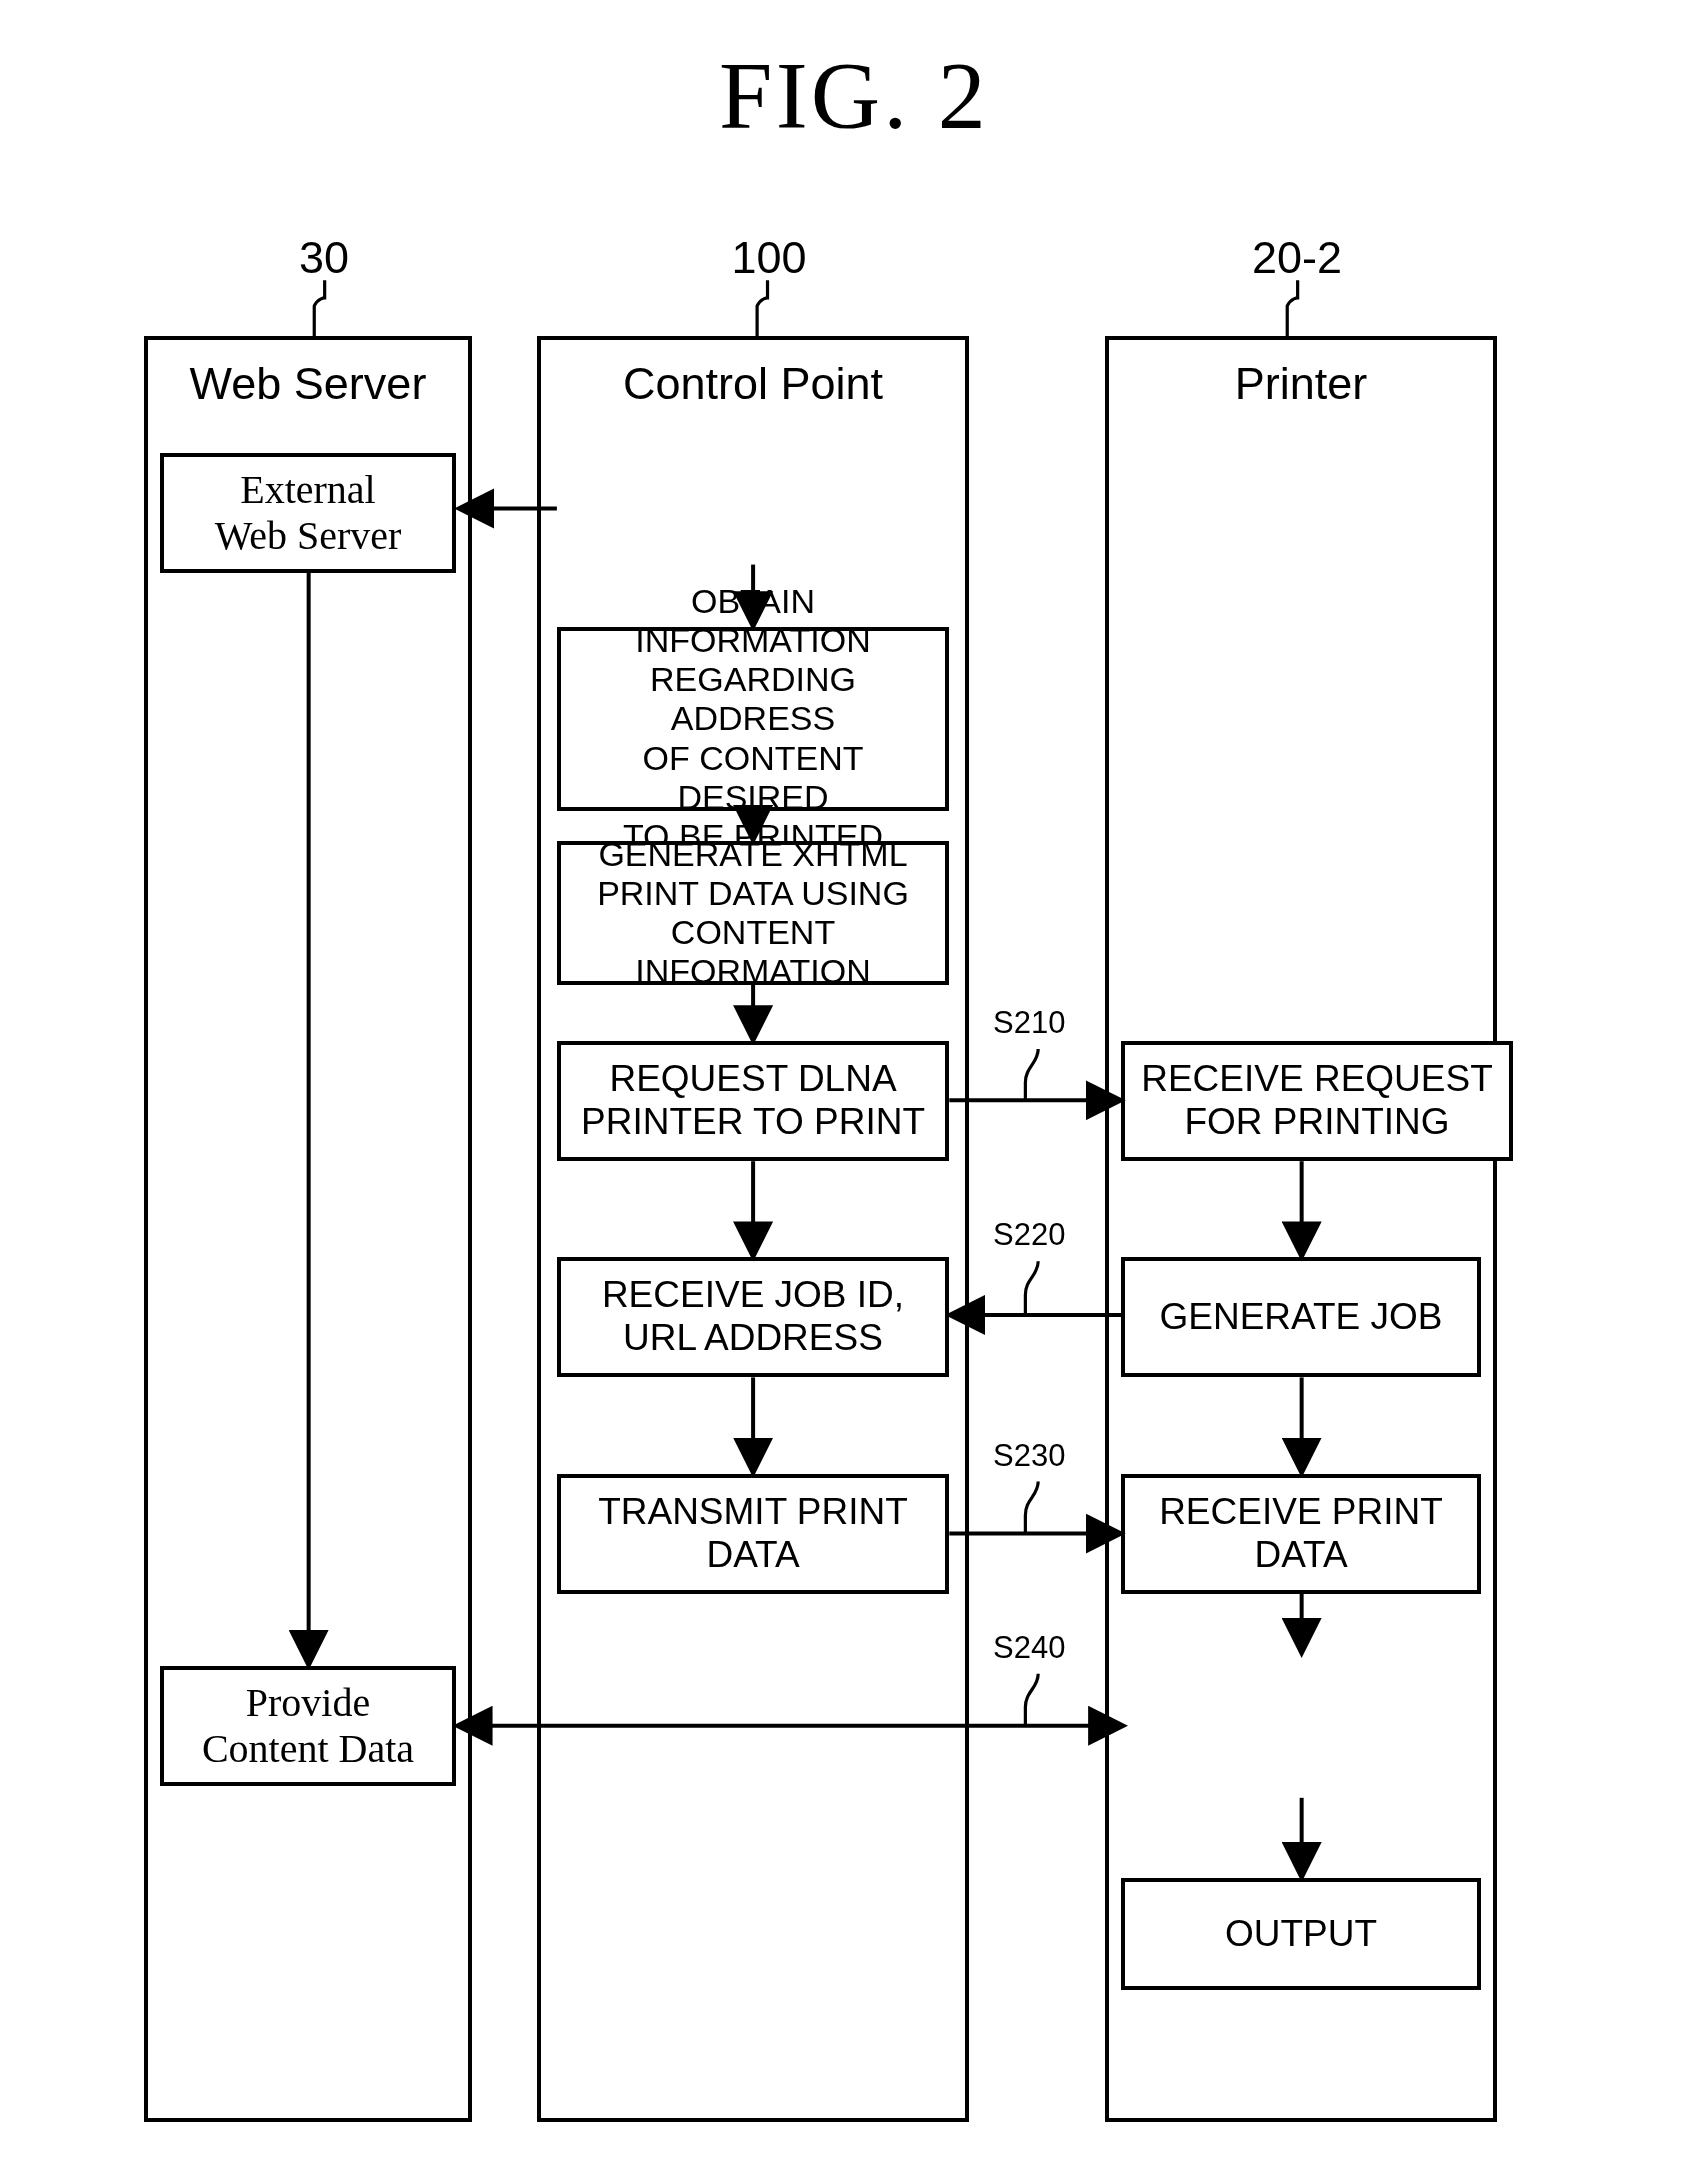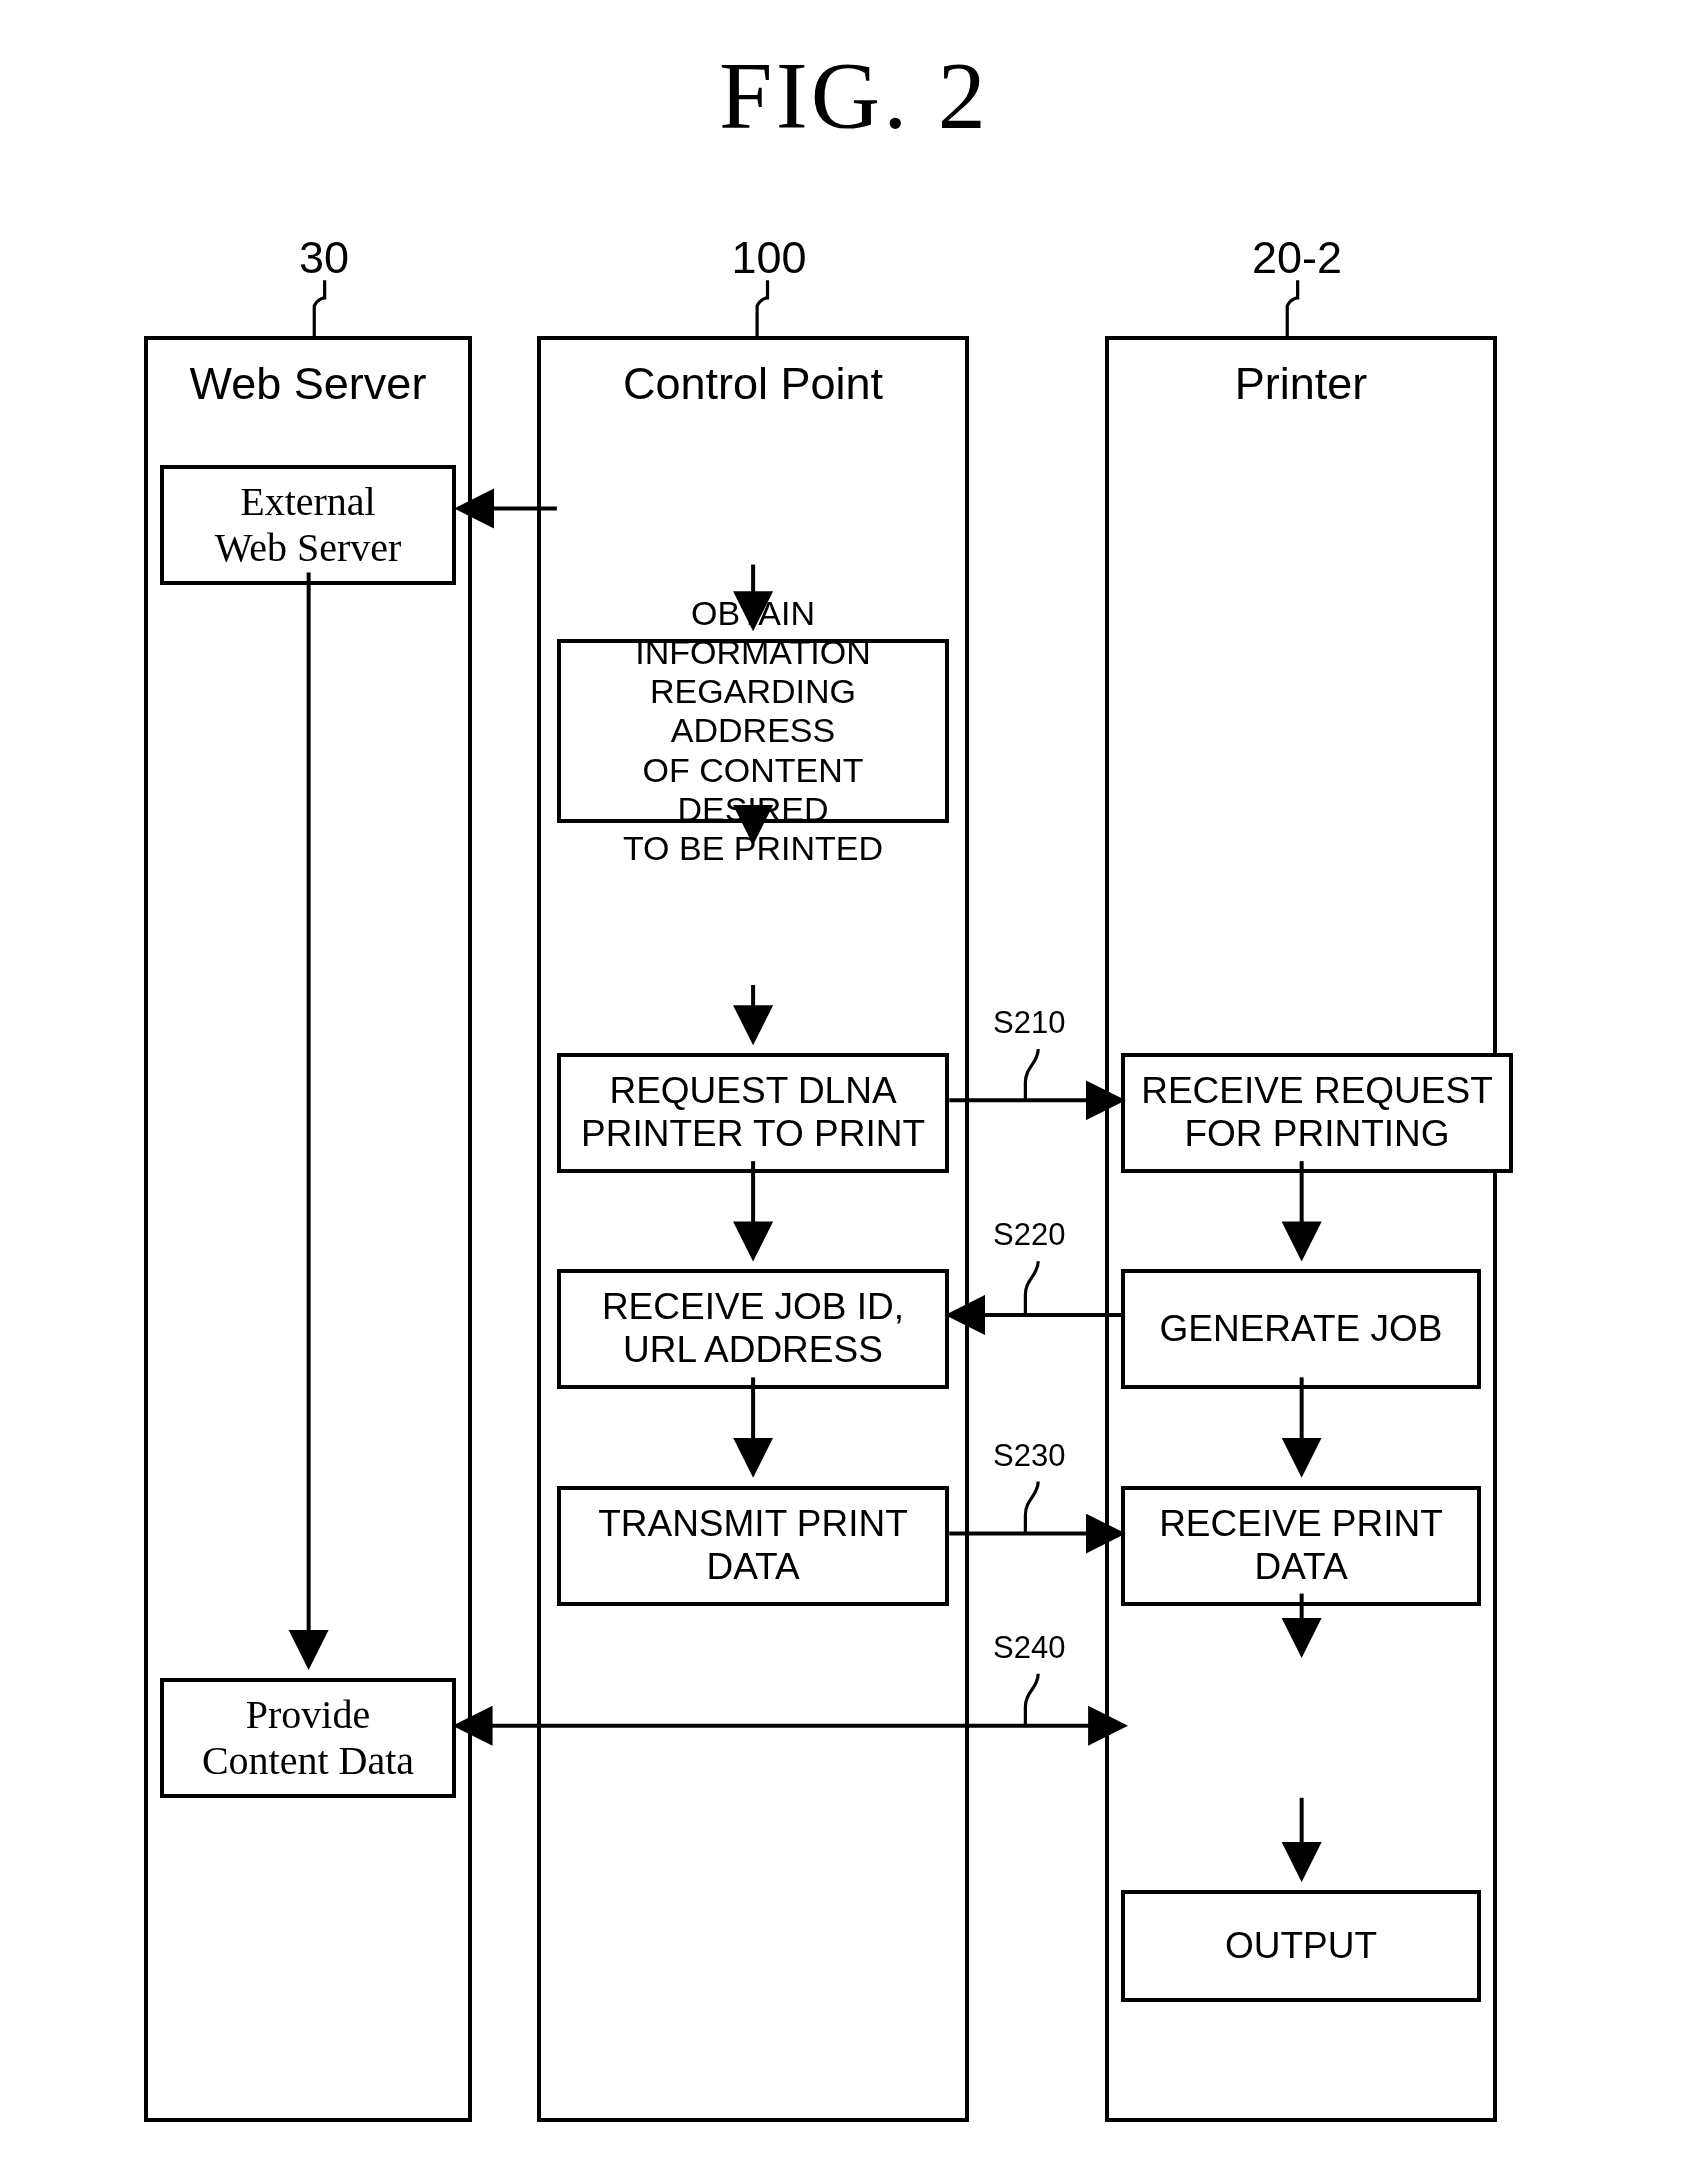--- a/index.html
+++ b/index.html
@@ -45,21 +45,20 @@
     border: 4px solid #000;
     box-sizing: border-box;
     display: flex;
     align-items: center;
     justify-content: center;
     text-align: center;
     font-size: 37px;
     line-height: 1.15;
     padding: 6.4px 8px;
     background: #fff;
-    margin-top: 12px;
   }
   .box.serif {
     font-family: "Times New Roman", Times, serif;
     font-size: 40px;
   }
   .step {
     position: absolute;
     font-size: 31px;
   }
   svg.overlay {
@@ -85,20 +84,21 @@
     <div class="lane-title">Control Point</div>
   </div>
   <div class="lane" style="left:1105px; top:336px; width:392px; height:1786px;">
     <div class="lane-title">Printer</div>
   </div>
 
   <div class="box serif" style="left:160px; top:453px; width:296px; height:120px;">External<br>Web Server</div>
   <div class="box serif" style="left:160px; top:1666px; width:296px; height:120px;">Provide<br>Content Data</div>
 
   <div class="box" style="left:557px; top:627px; width:392px; height:184px; font-size:34px;">OBTAIN INFORMATION<br>REGARDING ADDRESS<br>OF CONTENT DESIRED<br>TO BE PRINTED</div>
+  <div class="box" style="left:557px; top:841px; width:392px; height:144px; font-size:34px;">GENERATE XHTML<br>PRINT DATA USING<br>CONTENT INFORMATION</div>
   <div class="box" style="left:557px; top:1041px; width:392px; height:120px;">REQUEST DLNA<br>PRINTER TO PRINT</div>
   <div class="box" style="left:557px; top:1257px; width:392px; height:120px;">RECEIVE JOB ID,<br>URL ADDRESS</div>
   <div class="box" style="left:557px; top:1474px; width:392px; height:120px;">TRANSMIT PRINT<br>DATA</div>
 
   <div class="box" style="left:1121px; top:1041px; width:392px; height:120px;">RECEIVE REQUEST<br>FOR PRINTING</div>
   <div class="box" style="left:1121px; top:1257px; width:360px; height:120px;">GENERATE JOB</div>
   <div class="box" style="left:1121px; top:1474px; width:360px; height:120px;">RECEIVE PRINT DATA</div>
   <div class="box" style="left:1121px; top:1878px; width:360px; height:112px;">OUTPUT</div>
 
   <div class="step" style="left:993px; top:1005px;">S210</div>

